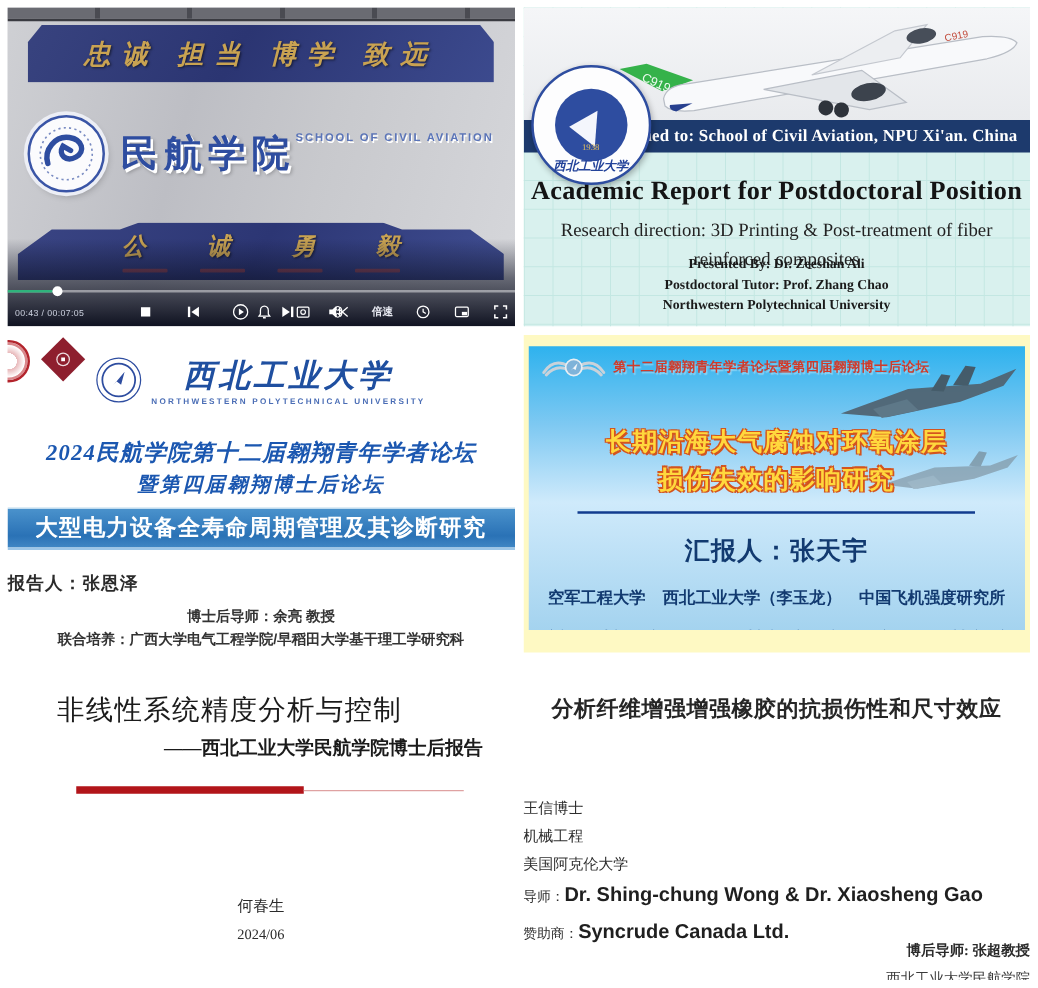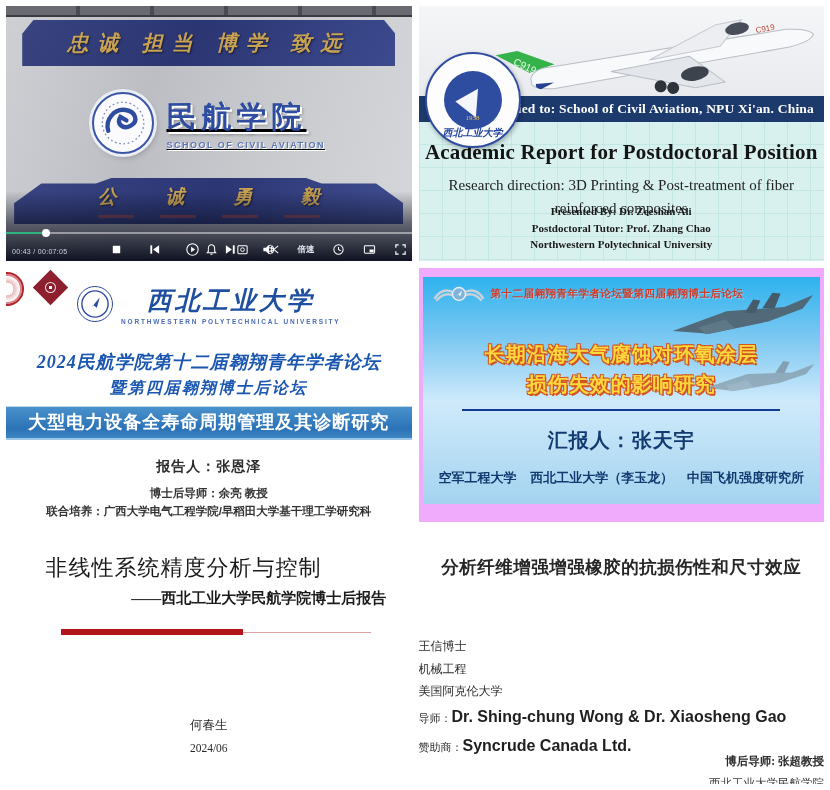--- a/index.html
+++ b/index.html
@@ -23,21 +23,21 @@
                  display:flex; flex-direction:column; align-items:center; justify-content:center; }
   .gold-cal { color:#c9a352; font-family:"Liberation Serif", serif; font-style:italic; font-weight:bold;
               text-shadow:1px 1px 2px rgba(0,0,0,.55); }
   .motto-top { font-size:21px; letter-spacing:9px; }
   .motto-bottom { font-size:19px; letter-spacing:22px; padding-left:22px; }
   .motto-sub { display:flex; gap:26px; margin-top:5px; }
   .motto-sub span { width:36px; height:3px; background:rgba(196,72,60,.55); border-radius:1px; }
   .school-logo-row { position:absolute; top:86px; left:0; right:0; display:flex; align-items:center; justify-content:center; gap:12px; }
   .swoosh-circle { width:62px; height:62px; border-radius:50%; background:#fbfbfd; border:2px solid #3a55a6;
                    box-shadow:0 0 0 3px #eceef5, 2px 3px 6px rgba(0,0,0,.25); display:flex; align-items:center; justify-content:center; }
-  .logo-texts { display:flex; flex-direction:column;text-decoration:underline; }
+  .logo-texts { display:flex; flex-direction:row; }
   .logo-cn { font-family:"Liberation Serif", serif; font-weight:bold; font-size:30px; color:#2e4da0;
              letter-spacing:5px; text-shadow:2px 2px 0 #fff,3px 3px 3px rgba(0,0,0,.25); }
   .logo-en { font-size:9px; font-weight:bold; color:#5a74b8; letter-spacing:1.5px; margin-top:2px;
              text-shadow:1px 1px 0 #fff; }
   .vignette { position:absolute; left:0; right:0; bottom:0; height:70px;
               background:linear-gradient(180deg,rgba(10,14,32,0) 0%,rgba(10,14,32,.55) 45%,rgba(8,11,26,.96) 100%); }
   .controls { position:absolute; left:0; right:0; bottom:0; height:34px; }
   .progress-track { position:absolute; top:5px; left:0; right:0; height:2px; background:rgba(255,255,255,.45); cursor:pointer; }
   .progress-fill { position:absolute; top:0; left:0; height:2px; width:9%; background:#2fb37c; }
   .progress-knob { position:absolute; top:-3px; left:9%; width:8px; height:8px; border-radius:50%; background:#ffffff; }
@@ -93,29 +93,29 @@
   .npu-en { font-size:6.5px; color:#4a6db5; letter-spacing:1.8px; font-weight:bold; margin-top:1px; }
   .forum-lines { position:absolute; top:82px; left:0; right:0; text-align:center;
                  font-family:"Liberation Serif", serif; font-style:italic; font-weight:bold; color:#1b57b0; }
   .forum-l1 { font-size:18px; letter-spacing:1px; }
   .forum-l2 { font-size:16px; letter-spacing:2px; margin-top:4px; }
   .power-banner { position:absolute; top:138px; left:0; right:0; height:34px;
                   background:linear-gradient(180deg,#4a92cc,#2a72b6 70%,#3f86c4);
                   border-top:1px solid #bcd9ee; border-bottom:2px solid #9cc6e8;
                   display:flex; align-items:center; justify-content:center; }
   .power-banner-text { color:#fff; font-weight:bold; font-size:18px; letter-spacing:1px; }
-  .power-speaker { position:absolute; top:190px; left:0; right:0; text-align:center; font-weight:bold;
+  .power-speaker { position:absolute; top:190px; left:0; right:0; text-align:left; font-weight:bold;
                    font-size:14px; color:#2b2b2b; letter-spacing:1px; }
   .power-tutor { position:absolute; top:218px; left:0; right:0; text-align:center; font-weight:bold;
                  font-size:11.5px; color:#333; }
   .power-joint { position:absolute; top:236px; left:0; right:0; text-align:center; font-weight:bold;
                  font-size:11.5px; color:#333; }
 
   
-  .p-corr { background:#f0abfc; }
+  .p-corr { background:#fef9c3; }
   .sky { position:absolute; top:9px; bottom:18px; left:4px; right:4px;
          background:linear-gradient(180deg,#2eb2ee 0%,#7fc9f2 28%,#cfeafb 55%,#a4d3ef 100%); overflow:hidden; }
   .corr-head { position:absolute; top:7px; left:10px; display:flex; align-items:center; gap:6px; }
   .corr-forum { color:#d03a2a; font-weight:bold; font-size:10.5px; letter-spacing:.5px;
                 text-shadow:1px 1px 1px rgba(255,255,255,.4); }
   .jet { position:absolute; opacity:.92; }
   .jet2 { opacity:.65; }
   .corr-title { position:absolute; top:62px; left:0; right:0; text-align:center; font-weight:bold;
                 font-size:20px; line-height:1.5; color:#ffd83d; letter-spacing:1px;
                 text-shadow:1.5px 1.5px 0 #d4541e,-1px -1px 0 #d4541e,1px -1px 0 #d4541e,-1px 1px 0 #d4541e; }

